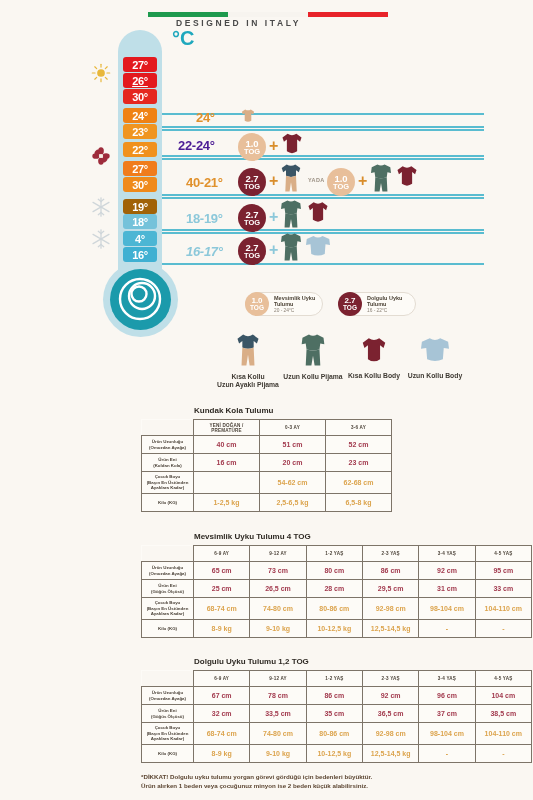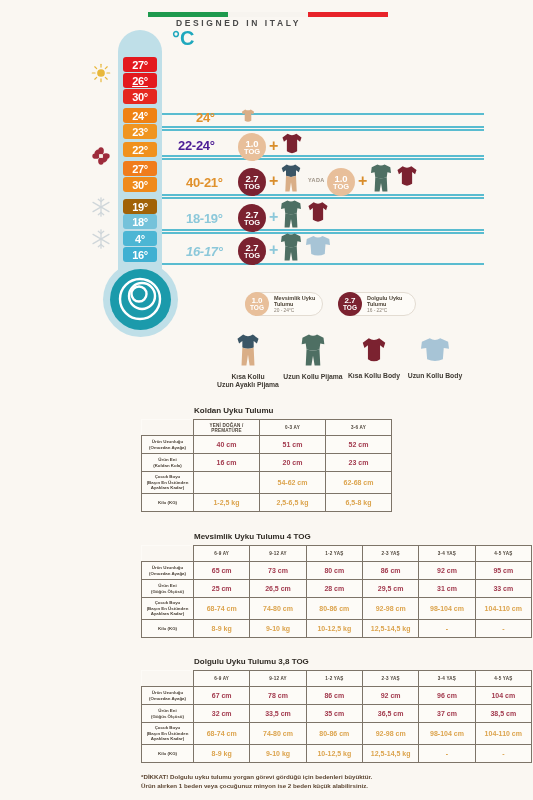--- a/index.html
+++ b/index.html
@@ -334,21 +334,21 @@
   </svg>
   <div class="key-label">Kısa Kollu Body</div>
 </div>
 <div class="key-item" style="left:404px; top:335px; width:62px;">
   <svg style="width:28px; height:31px;" viewBox="0 0 32 34">
     <path d="M10 3 L1 7 L0 15 L6 14 L7 27 Q16 31 25 27 L26 14 L32 15 L31 7 L22 3 Q16 7 10 3 Z" fill="#a7c4d6"></path>
   </svg>
   <div class="key-label">Uzun Kollu Body</div>
 </div>
 
-<div class="table-title" style="left:194px; top:406px;">Koldan Uyku Tulumu</div>
+<div class="table-title" style="left:194px; top:406px;">Kundak Kola Tulumu</div>
 <table class="sz" id="table-0" style="left:141px; top:419px; width:250px;">
     <colgroup>
       <col style="width: 52px;">
       <col style="width: 66px;">
       <col style="width: 66px;">
       <col style="width: 66px;">
     </colgroup>
     <thead>
       <tr>
         <th class="corner"></th>
@@ -440,21 +440,21 @@
         <td class="val-o">8-9 kg</td>
         <td class="val-o">9-10 kg</td>
         <td class="val-o">10-12,5 kg</td>
         <td class="val-o">12,5-14,5 kg</td>
         <td class="val-o">-</td>
         <td class="val-o">-</td>
       </tr>
     </tbody>
   </table>
 
-<div class="table-title" style="left:194px; top:657px;">Dolgulu Uyku Tulumu 3,8 TOG</div>
+<div class="table-title" style="left:194px; top:657px;">Dolgulu Uyku Tulumu 1,2 TOG</div>
 <table class="sz" id="table-2" style="left:141px; top:670px; width:390px;">
     <colgroup>
       <col style="width: 52px;">
       <col style="width: 56.3333px;">
       <col style="width: 56.3333px;">
       <col style="width: 56.3333px;">
       <col style="width: 56.3333px;">
       <col style="width: 56.3333px;">
       <col style="width: 56.3333px;">
     </colgroup>

